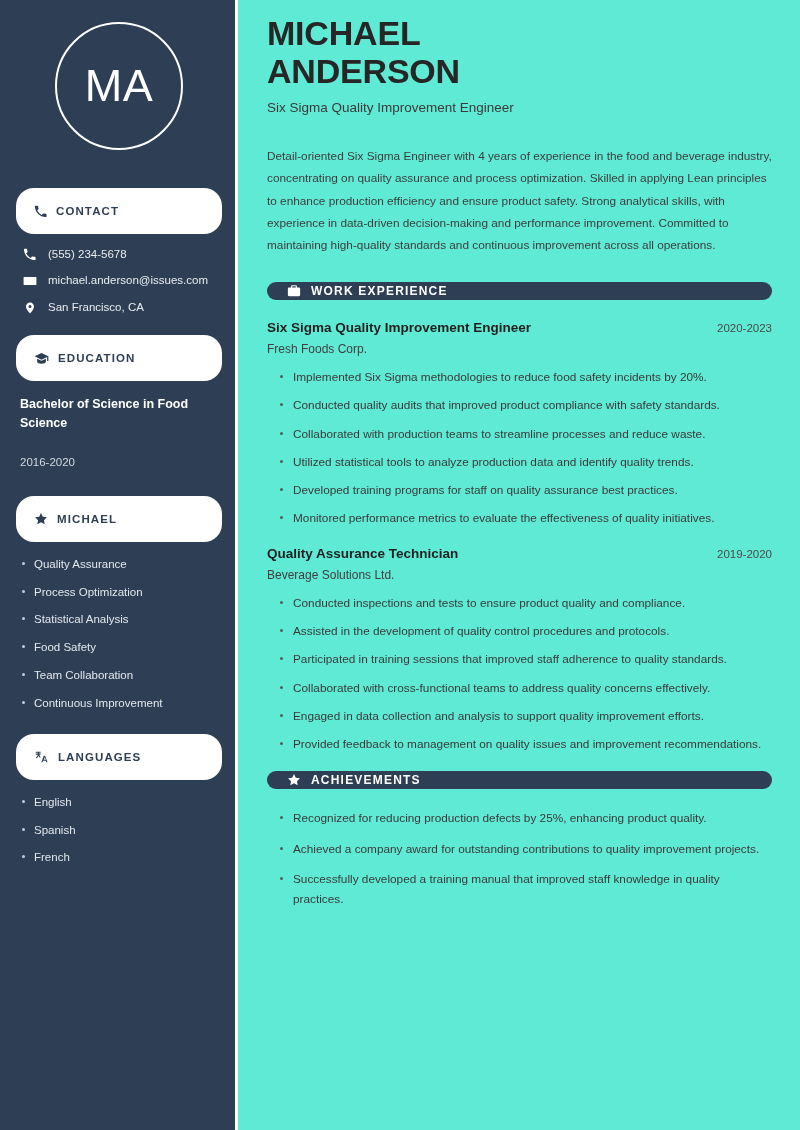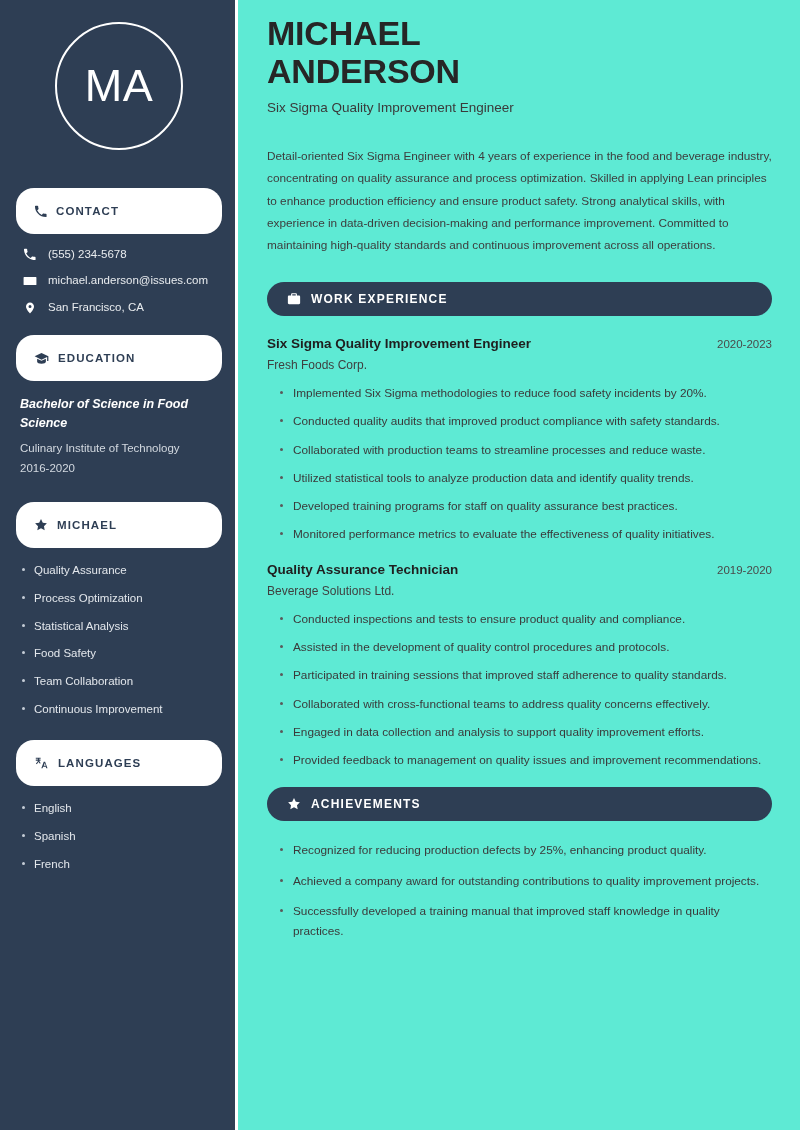--- a/index.html
+++ b/index.html
@@ -85,22 +85,21 @@
   }
   .contact-item .ic { width: 15px; display: flex; justify-content: center; }
   .contact-item .ic svg { display: block; }
 
   .edu-block { padding: 0 4px; margin-bottom: 24px; }
   .edu-degree {
     color: #ffffff;
     font-size: 12.5px;
     font-weight: bold;
     line-height: 1.55;
-    margin-bottom: 4px;
-    font-style: italic;
+    margin-bottom: 18px;
   }
   .edu-school, .edu-years {
     color: #d3d9e0;
     font-size: 11.5px;
     line-height: 1.75;
   }
 
   .bullet-list { list-style: none; padding: 0 4px; margin-bottom: 22px; }
   .bullet-list li {
     position: relative;
@@ -142,21 +141,21 @@
     color: #3d3d3d;
     font-size: 11.8px;
     line-height: 1.88;
     margin-bottom: 26px;
     max-width: 510px;
   }
 
   .sec-bar {
     background: #2e3e54;
     border-radius: 19px;
-    height: 34px;
+    height: 18px;
     display: flex;
     align-items: center;
     gap: 10px;
     padding: 0 20px;
     margin-bottom: 20px;
   }
   .sec-bar .sec-label {
     color: #ffffff;
     font-size: 12px;
     font-weight: bold;
@@ -265,21 +264,20 @@
         <svg width="15" height="13" viewBox="0 0 24 20" fill="#2e3e54">
             <path d="M12 1L1 6.5 12 12l9-4.5V14h2V6.5L12 1z"></path>
             <path d="M5 10.2V15c0 1.7 3.1 3.2 7 3.2s7-1.5 7-3.2v-4.8l-7 3.5-7-3.5z"></path>
           </svg>
       </span>
       <span class="pill-label">EDUCATION</span>
     </div>
 
     <div class="edu-block">
       <div class="edu-degree">Bachelor of Science in Food Science</div>
-      <div class="edu-school">Culinary Institute of Technology</div>
       <div class="edu-years">2016-2020</div>
     </div>
 
     <div class="pill">
       <span class="ic">
         <svg width="14" height="14" viewBox="0 0 24 24" fill="#2e3e54">
             <path d="M12 1.8l3.1 6.3 7 1-5 4.9 1.2 6.9-6.3-3.3-6.3 3.3L6.9 14l-5-4.9 7-1L12 1.8z"></path>
           </svg>
       </span>
       <span class="pill-label">MICHAEL</span>

